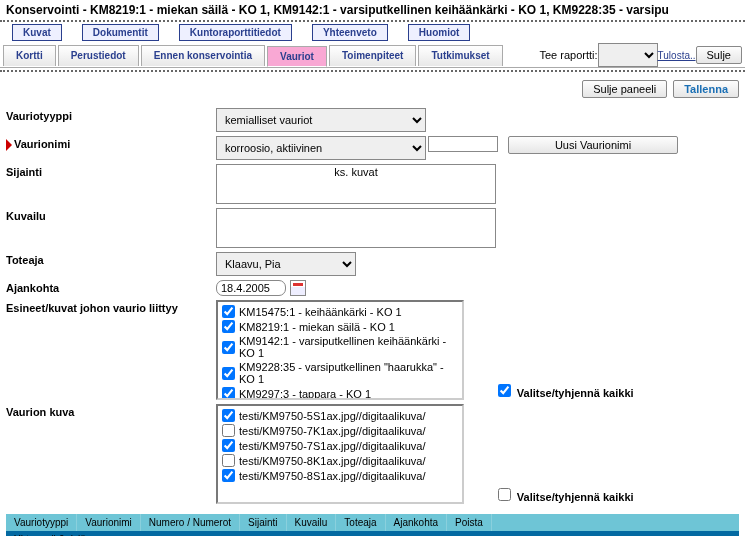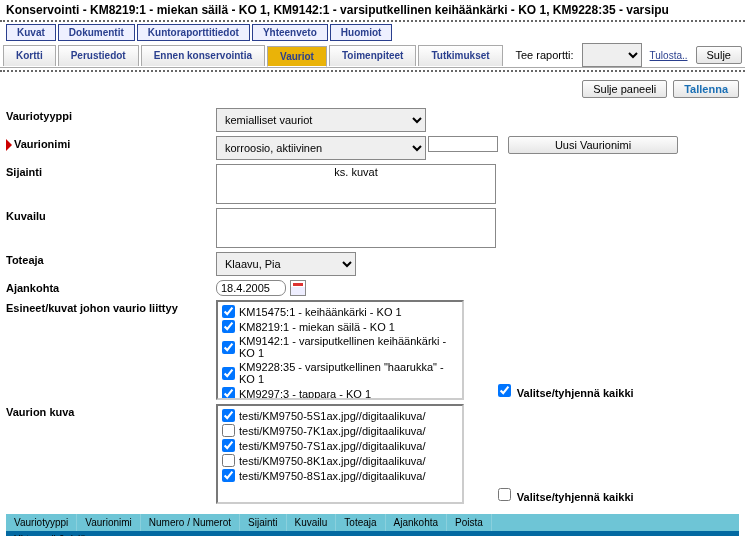--- a/index.html
+++ b/index.html
@@ -1,23 +1,23 @@
 <!DOCTYPE html>
 <html><head>
 <meta charset="utf-8">
 <style>
 * { box-sizing: border-box; font-family: Verdana, Arial, sans-serif; font-size: 11px; }
 body { margin: 0; padding: 0; background: #fff; color: #000; width: 745px; }
 .header-title { font-weight: bold; font-size: 12px; padding: 3px 6px; border-bottom: 2px dotted #666; white-space: nowrap; overflow: hidden; }
-.tab-row { display: flex; gap: 2px; padding: 2px 6px; }
+.tab-row { display: flex; gap: 20px; padding: 2px 12px; }
 .tab { padding: 2px 10px; border: 1px solid #2a3f8e; background: #eef0ff; color: #2a3f8e; font-weight: bold; cursor: pointer; font-size: 10px; }
 .tab-row2 { display: flex; gap: 0px; border-bottom: 1px solid #aaa; align-items: center; padding: 0 3px; }
 .tab2 { padding: 4px 12px; border: 1px solid #aaa; border-bottom: none; background: linear-gradient(#fff,#e8e8e8); color: #2a3f8e; font-weight: bold; font-size: 10px; cursor: pointer; margin-right: 2px; }
-.tab2.active { background: #eab308; border-bottom: 1px solid #fff; position: relative; top: 1px; }
-.right-controls { margin-left: auto; display: flex; align-items: center; gap: 8px; font-size: 10px; }
+.tab2.active { background: #f9a8d4; border-bottom: 1px solid #fff; position: relative; top: 1px; }
+.right-controls { margin-left: auto; display: flex; align-items: center; gap: 0; font-size: 10px; }
 .right-controls select { height: 18px; }
 .link-btn { color:#2a3f8e; text-decoration: underline; cursor: pointer; font-size:10px; }
 .btn { background: linear-gradient(#fdfdfd,#e6e6e6); border:1px solid #888; border-radius:2px; padding:2px 10px; font-size:11px; cursor:pointer;}
 .btn.accent { color:#1a6fb5; font-weight:bold;}
 .under-header { border-bottom: 2px dotted #666; height:4px; }
 .panel-actions { display:flex; justify-content:flex-end; gap:6px; padding:8px 6px; }
 .form-row { display:flex; align-items:flex-start; padding:2px 6px; }
 .form-label { width:210px; font-weight:bold; font-size:11px; padding-top:2px; white-space:nowrap; }
 select.fld, input.fld, textarea.fld { border:1px solid #888; padding:1px 4px; font-size:11px; }
 select.fld { height:24px; }

